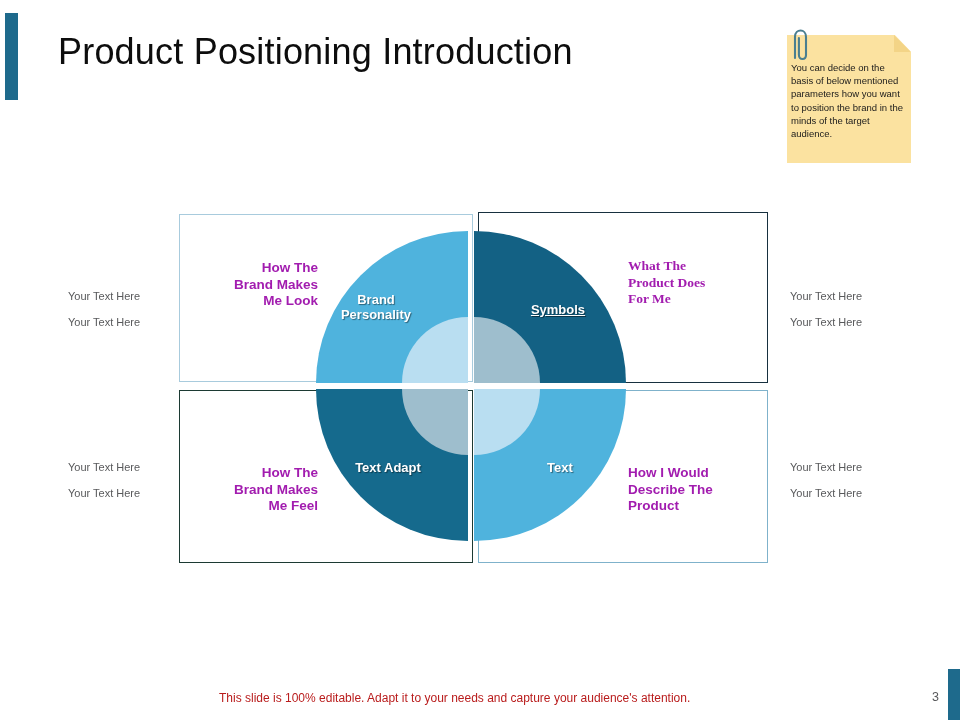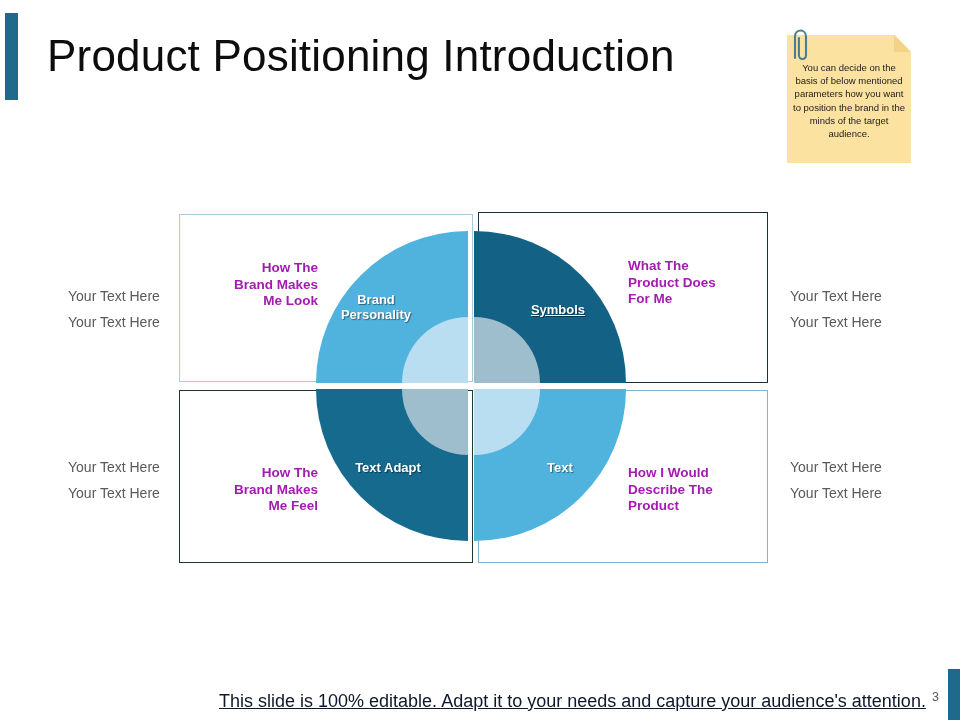--- a/index.html
+++ b/index.html
@@ -31,23 +31,23 @@
     right: 0px;
     top: 669px;
     width: 12px;
     height: 51px;
     background: #1E6A8C;
   }
 
   
   .slide-title {
     position: absolute;
-    left: 47px;
+    left: 58px;
     top: 31px;
-    font-size: 44px;
+    font-size: 36px;
     font-weight: 400;
     color: #0d0d0d;
     letter-spacing: 0.2px;
     white-space: nowrap;
   }
 
   
   .sticky-note {
     position: absolute;
     left: 787px;
@@ -69,21 +69,20 @@
   .sticky-text {
     position: absolute;
     left: 0px;
     top: 26px;
     width: 124px;
     padding: 0 4px;
     box-sizing: border-box;
     font-size: 9.5px;
     line-height: 13.2px;
     color: #1a1a1a;
-    text-align: center;
   }
   .paperclip {
     position: absolute;
     left: 788px;
     top: 28px;
     width: 26px;
     height: 36px;
     z-index: 5;
   }
 
@@ -127,46 +126,45 @@
   
   .frame-heading {
     position: absolute;
     font-weight: bold;
     font-size: 13.5px;
     line-height: 16.5px;
     color: #a21caf;
     white-space: pre-line;
   }
   .head-tl { left: 200px; top: 260px; width: 118px; text-align: right; }
-  .head-tr { left: 628px; top: 258px; width: 132px; text-align: left; }
+  .head-tr { left: 628px; top: 258px; width: 132px; text-align: left; font-family: Liberation Serif, serif; }
   .head-bl { left: 200px; top: 465px; width: 118px; text-align: right; }
   .head-br { left: 628px; top: 465px; width: 132px; text-align: left; }
 
   
   .side-text {
     position: absolute;
-    font-size: 14px;
+    font-size: 11px;
     line-height: 26px;
     color: #58595B;
     white-space: nowrap;
   }
   .side-tl { left: 68px;  top: 283px; }
   .side-bl { left: 68px;  top: 454px; }
   .side-tr { left: 790px; top: 283px; }
   .side-br { left: 790px; top: 454px; }
 
   
   .footer-note {
     position: absolute;
     left: 219px;
     top: 691px;
-    font-size: 18px;
-    color: #0f172a;
+    font-size: 12px;
+    color: #b91c1c;
     white-space: nowrap;
-    text-decoration: underline;
   }
   .page-number {
     position: absolute;
     left: 932px;
     top: 690px;
     font-size: 12.5px;
     color: #58595B;
   }
 </style>
 </head>

